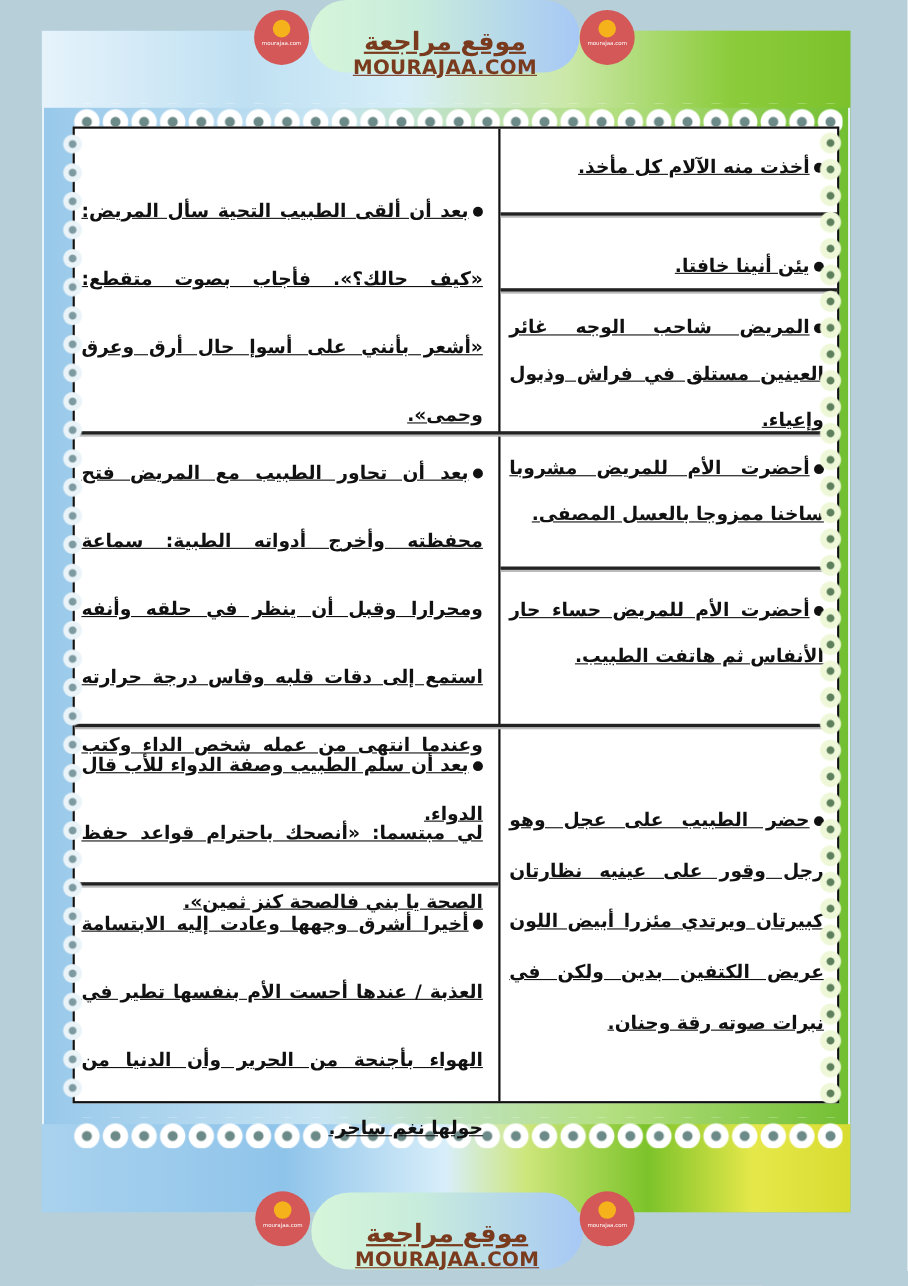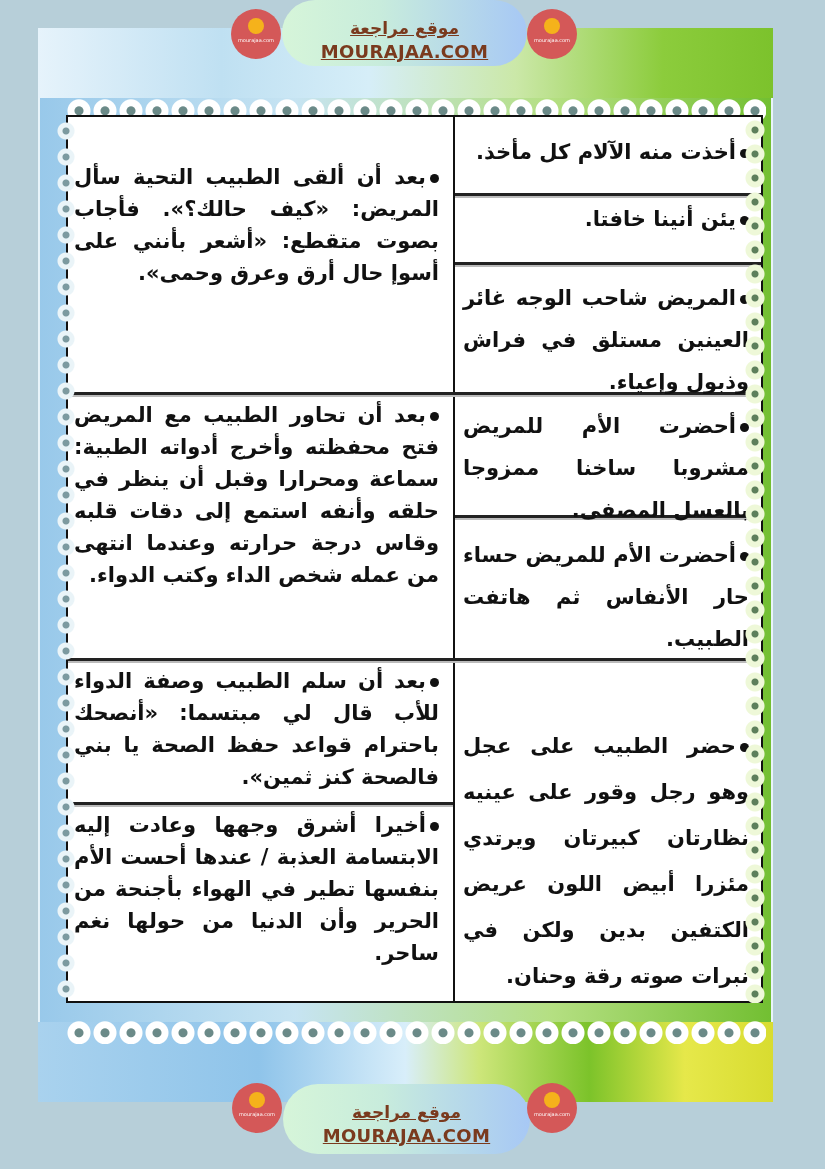--- a/index.html
+++ b/index.html
@@ -48,37 +48,38 @@
     border: 2px solid #111;
     box-sizing: border-box;
   }
   .col-divider {
     position: absolute; left: 385px; top: 0; width: 2px; height: 100%; background: #111;
   }
   .cell {
     position: absolute; box-sizing: border-box;
     direction: rtl; text-align: justify;
     font-weight: bold; color: #111;
-    font-size: 21px; line-height: 42px;
+    font-size: 17px; line-height: 42px;
     padding: 6px 12px 0 8px;
+    text-decoration: underline;
   }
   .cell.right { left: 387px; width: 306px; }
-  .cell.left { left: 0; width: 385px; line-height: 32px; padding: 14px 14px 0 6px; }
+  .cell.left { left: 0; width: 385px; line-height: 62px; padding: 14px 14px 0 6px; }
   .hline {
     position: absolute; height: 3px; background: #222;
     box-shadow: 0 2px 0 #bbb;
   }
   .bullet { display: inline-block; width: 9px; height: 9px; border-radius: 50%; background: #111; margin-left: 4px; vertical-align: middle; }
   .badge-pill {
     position: absolute; width: 245px; height: 66px; border-radius: 33px;
     background: linear-gradient(90deg, #d6f5d9 0%, #c8ecdc 40%, #a7c8f5 100%);
     text-align: center;
     color: #7a3a1e; font-weight: bold;
   }
-  .badge-pill .ar { display: block; font-size: 17px; line-height: 24px; padding-top: 16px; text-decoration: underline; direction: rtl; }
+  .badge-pill .ar { display: block; font-size: 23px; line-height: 24px; padding-top: 26px; text-decoration: underline; direction: rtl; }
   .badge-pill .en { display: block; font-size: 18px; line-height: 24px; text-decoration: underline; letter-spacing: 0.3px; }
   .seal {
     position: absolute; width: 50px; height: 50px; border-radius: 50%;
     background: #d45858; text-align: center;
   }
   .seal .dot {
     position: absolute; left: 17px; top: 9px; width: 16px; height: 16px; border-radius: 50%;
     background: #f5b21b;
   }
   .seal .tiny {
@@ -102,21 +103,21 @@
   <div class="hline" style="left:387px; width:306px; top:76px;"></div>
   <div class="hline" style="left:387px; width:306px; top:145px;"></div>
   <div class="hline" style="left:0; width:693px; top:275px;"></div>
   <div class="hline" style="left:387px; width:306px; top:398px;"></div>
   <div class="hline" style="left:0; width:693px; top:541px;"></div>
   <div class="hline" style="left:0; width:385px; top:685px;"></div>
 
   <div class="cell right" style="top:0; height:76px; padding-top:14px;">
     <span class="bullet"></span><span>أخذت منه الآلام كل مأخذ.</span>
   </div>
-  <div class="cell right" style="top:79px; height:66px; padding-top:2px;">
+  <div class="cell right" style="top:79px; height:66px; padding-top:25px;">
     <span class="bullet"></span><span>يئن أنينا خافتا.</span>
   </div>
   <div class="cell right" style="top:148px; height:127px; padding-top:12px;">
     <span class="bullet"></span><span>المريض شاحب الوجه غائر العينين مستلق في فراش وذبول وإعياء.</span>
   </div>
   <div class="cell right" style="top:278px; height:100px; padding-top:10px;">
     <span class="bullet"></span><span>أحضرت الأم للمريض مشروبا ساخنا ممزوجا بالعسل المصفى.</span>
   </div>
   <div class="cell right" style="top:401px; height:140px; padding-top:16px;">
     <span class="bullet"></span><span>أحضرت الأم للمريض حساء حار الأنفاس ثم هاتفت الطبيب.</span>

